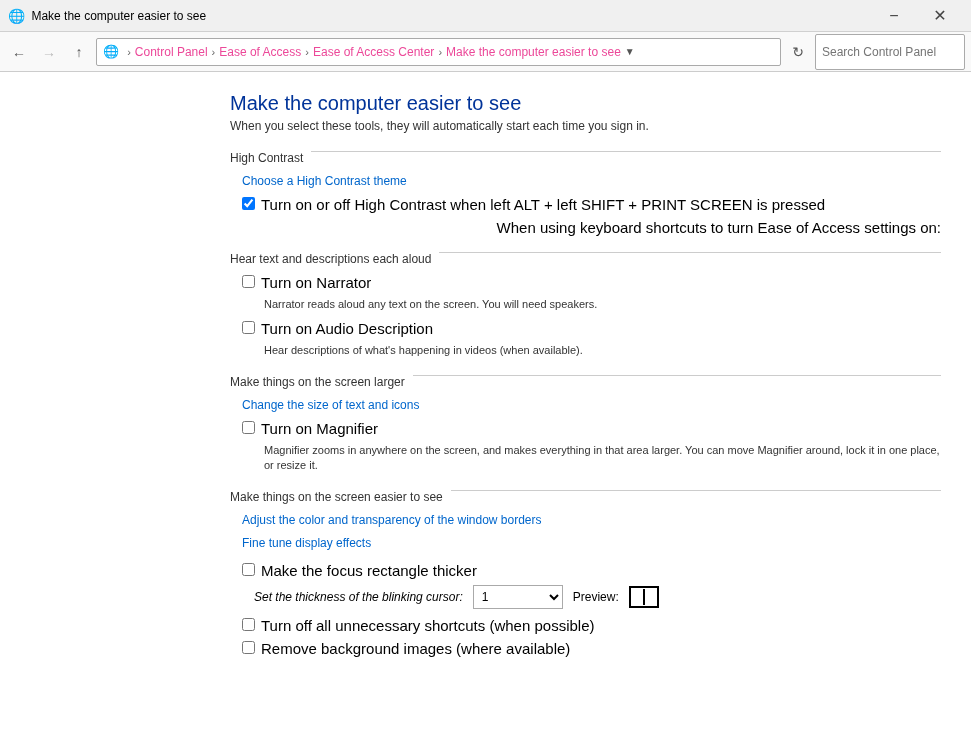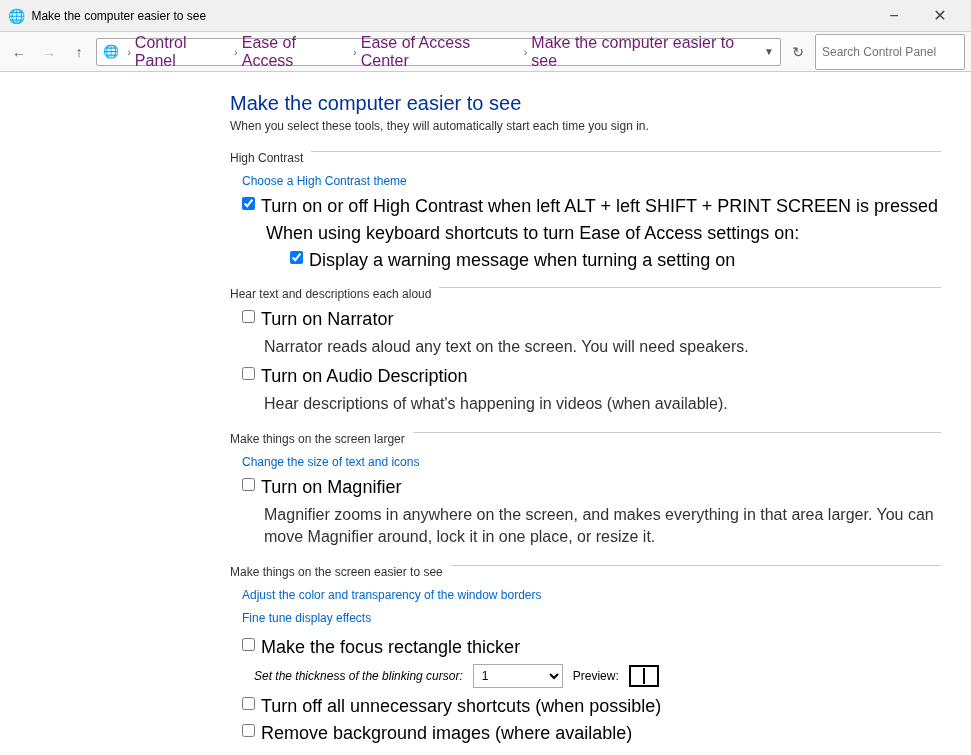--- a/index.html
+++ b/index.html
@@ -74,22 +74,22 @@
       height: 28px;
       border: 1px solid #aaa;
       background: #fff;
       display: flex;
       align-items: center;
       padding: 0 6px;
       font-size: 12px;
       border-radius: 2px;
     }
     .breadcrumb-item {
-      color: #701a75;
-      font-size: 16px;
+      color: #ec4899;
+      font-size: 12px;
     }
     .breadcrumb-sep {
       color: #666;
       margin: 0 4px;
       font-size: 11px;
     }
     .breadcrumb-arrow {
       margin-left: 4px;
       font-size: 10px;
       color: #555;
@@ -175,30 +175,31 @@
       display: flex;
       align-items: flex-start;
       margin-bottom: 6px;
     }
     .checkbox-row input[type="checkbox"] {
       margin-top: 1px;
       margin-right: 6px;
       flex-shrink: 0;
     }
     .checkbox-label {
-      font-size: 18px;
-      color: #000;
+      font-size: 15px;
+      color: #000;
+      text-align: right;
     }
 
     .indent {
       padding-left: 24px;
     }
 
     .description {
-      font-size: 16px;
+      font-size: 11px;
       color: #333;
       padding-left: 22px;
       margin-bottom: 8px;
       line-height: 1.4;
     }
 
     .inline-controls {
       display: flex;
       align-items: center;
       gap: 10px;
@@ -282,24 +283,20 @@
     </div>
     <div class="section-content">
       <a class="link">Choose a High Contrast theme</a>
       <div class="checkbox-row">
         <input type="checkbox" checked="" style="">
         <span class="checkbox-label">Turn on or off High Contrast when left ALT + left SHIFT + PRINT SCREEN is pressed</span>
       </div>
       <div class="indent">
         <div class="checkbox-label" style="margin-bottom:6px;">When using keyboard shortcuts to turn Ease of Access settings on:</div>
         <div class="indent">
-          <div class="checkbox-row">
-            <input type="checkbox" checked="" style="">
-            <span class="checkbox-label">Display a warning message when turning a setting on</span>
-          </div>
         </div>
       </div>
     </div>
   </div>
 
   <div class="section">
     <div class="section-header">
       <span class="section-title">Hear text and descriptions each aloud</span>
       <div class="section-line"></div>
     </div>

